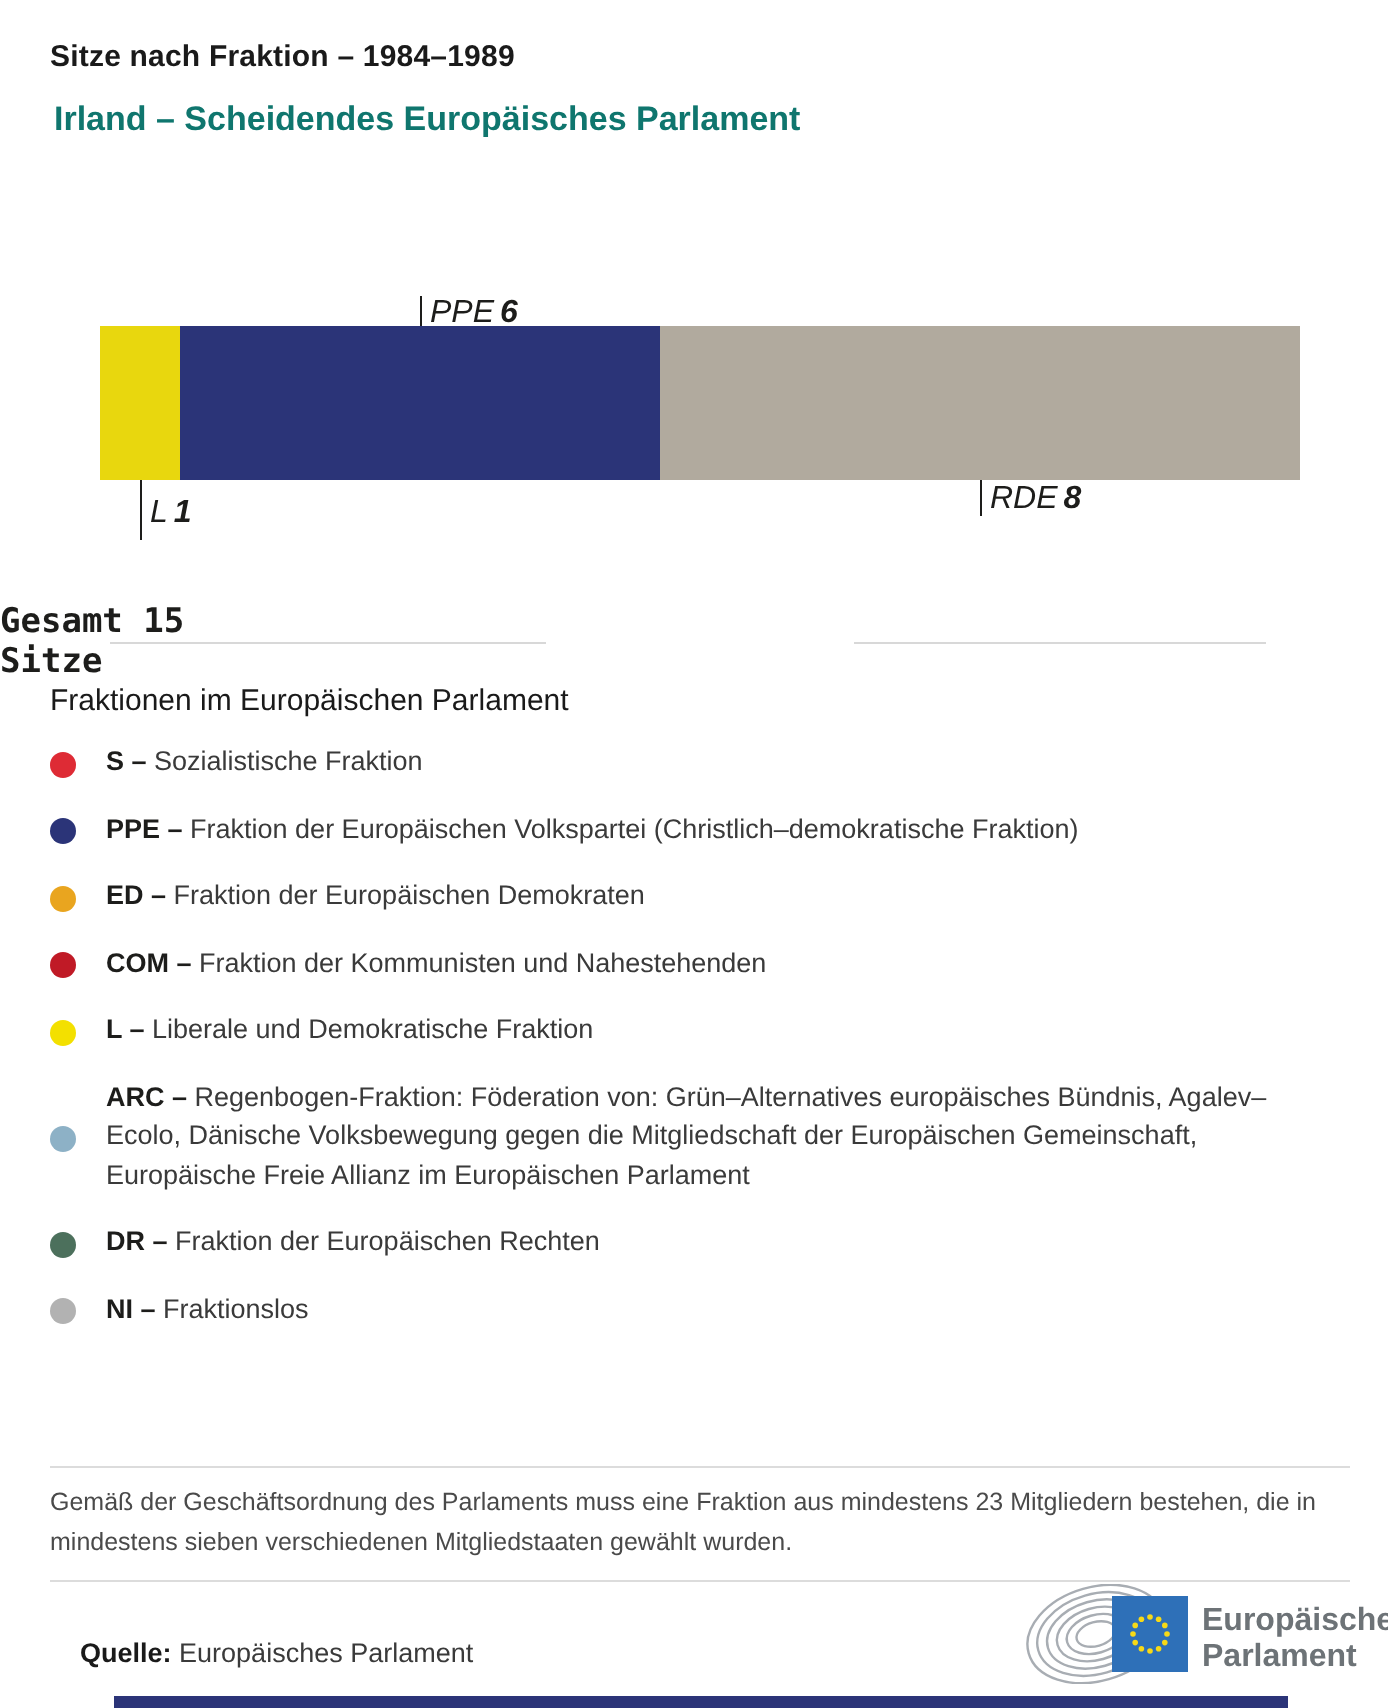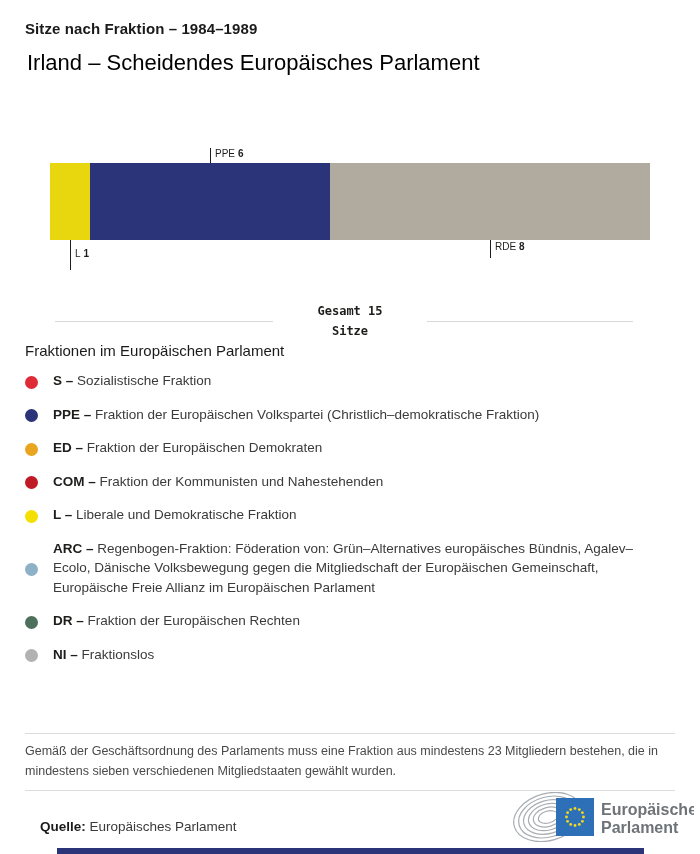--- a/index.html
+++ b/index.html
@@ -2,33 +2,33 @@
 <html><head>
 <meta charset="utf-8">
 <style>
   html,body{margin:0;padding:0;background:#fff;}
   body{width:700px;height:854px;position:relative;overflow:hidden;
        font-family:"Liberation Sans",sans-serif;color:#1d1d1b;}
   .abs{position:absolute;}
 
   
   .title{left:25px;top:20px;font-size:15px;font-weight:bold;letter-spacing:.1px;color:#1a1a1a;}
-  .subtitle{left:27px;top:50px;font-size:22px;font-weight:400;color:#000000;}
+  .subtitle{left:27px;top:50px;font-size:17px;font-weight:700;color:#0f766e;}
 
   
   .chart{left:50px;top:148px;width:600px;height:130px;}
   .bar{position:absolute;left:0;top:15px;width:100%;height:77px;display:flex;}
   .seg{height:100%;}
   .tick{position:absolute;width:1px;background:#1d1d1b;}
-  .bar-label{position:absolute;font-size:10px;color:#1d1d1b;white-space:nowrap;}
+  .bar-label{position:absolute;font-size:16px;color:#1d1d1b;white-space:nowrap;font-style:italic;}
   .bar-label strong{font-weight:bold;margin-left:3px;}
 
   
-  .total-block{left:0;top:301px;width:700px;text-align:center;
-     font-family:"DejaVu Sans Mono",monospace;font-weight:bold;font-size:12px;line-height:20px;color:#1d1d1b;}
+  .total-block{left:0;top:301px;width:700px;
+     font-family:"DejaVu Sans Mono",monospace;font-weight:bold;font-size:17px;line-height:20px;color:#1d1d1b;}
   .side-line{height:1px;background:#d8d8d8;top:321px;}
   .side-line.l{left:55px;width:218px;}
   .side-line.r{left:427px;width:206px;}
 
   
   .legend-heading{left:25px;top:342px;font-size:15px;font-weight:normal;color:#1a1a1a;}
   .legend{left:25px;top:371px;width:640px;list-style:none;margin:0;padding:0;}
   .legend li{display:flex;align-items:center;margin-bottom:14px;
      font-size:13.5px;line-height:19.5px;color:#333;}
   .dot{flex:0 0 13px;width:13px;height:13px;border-radius:50%;margin:3px 15px 0 0;}

